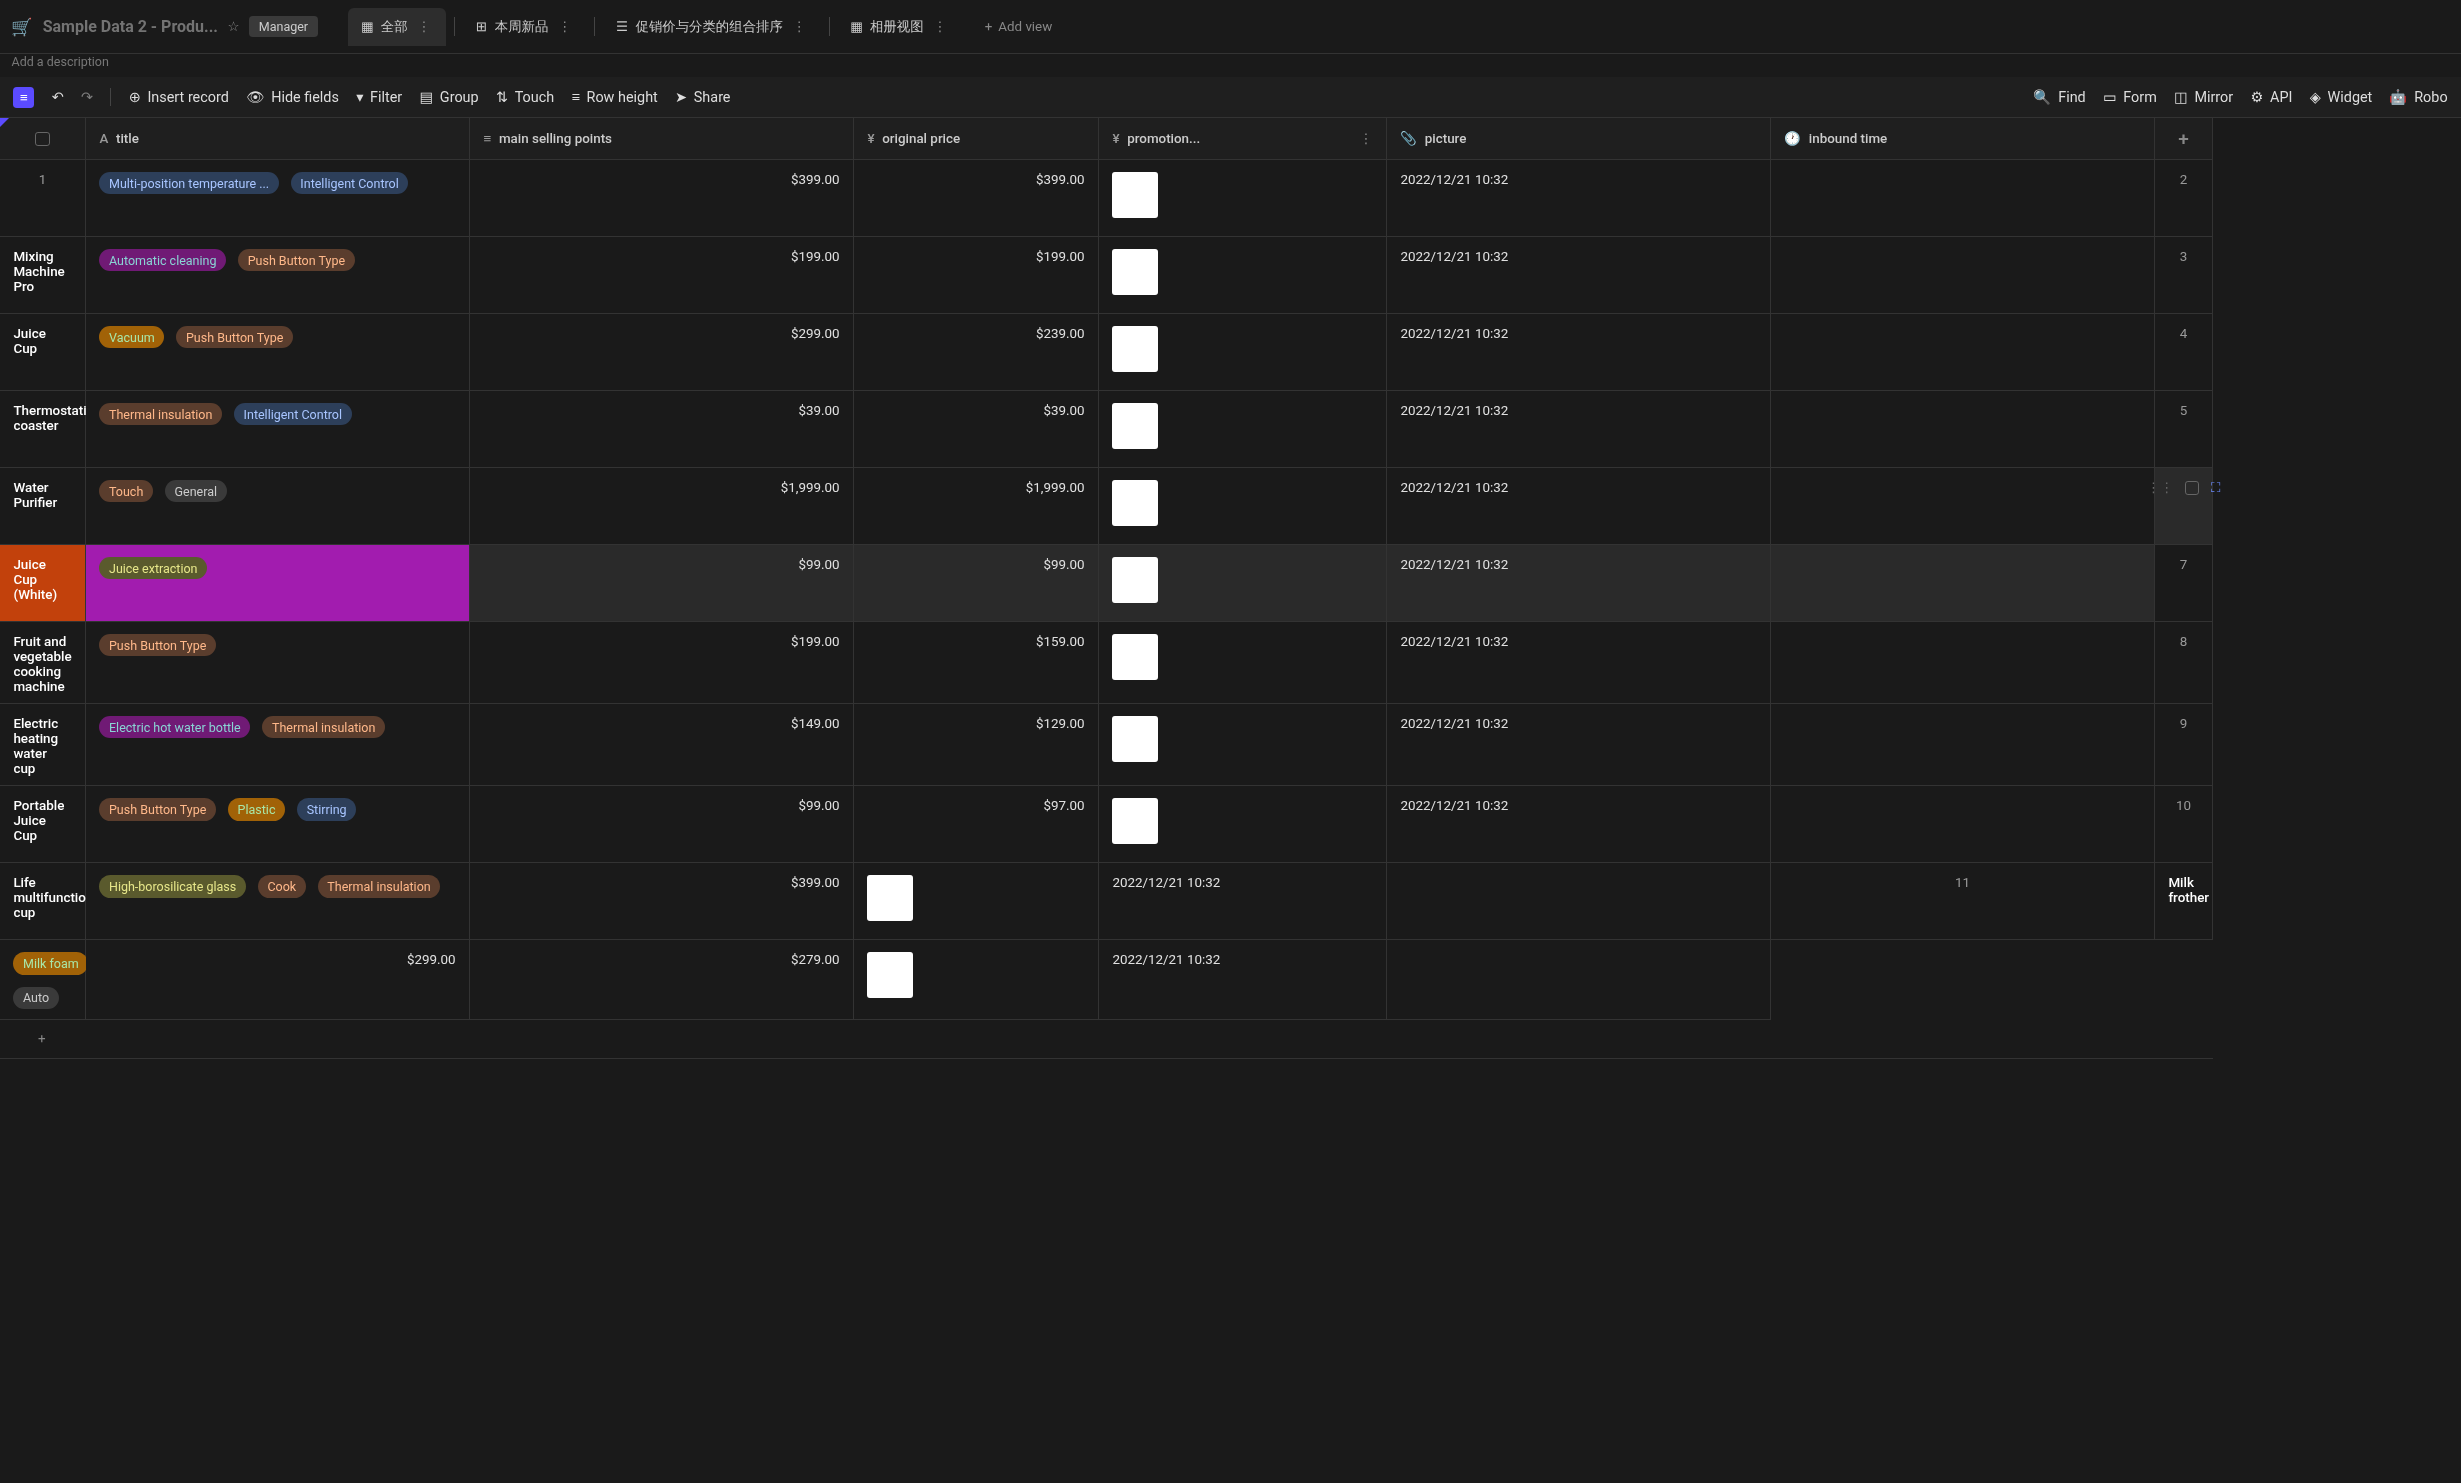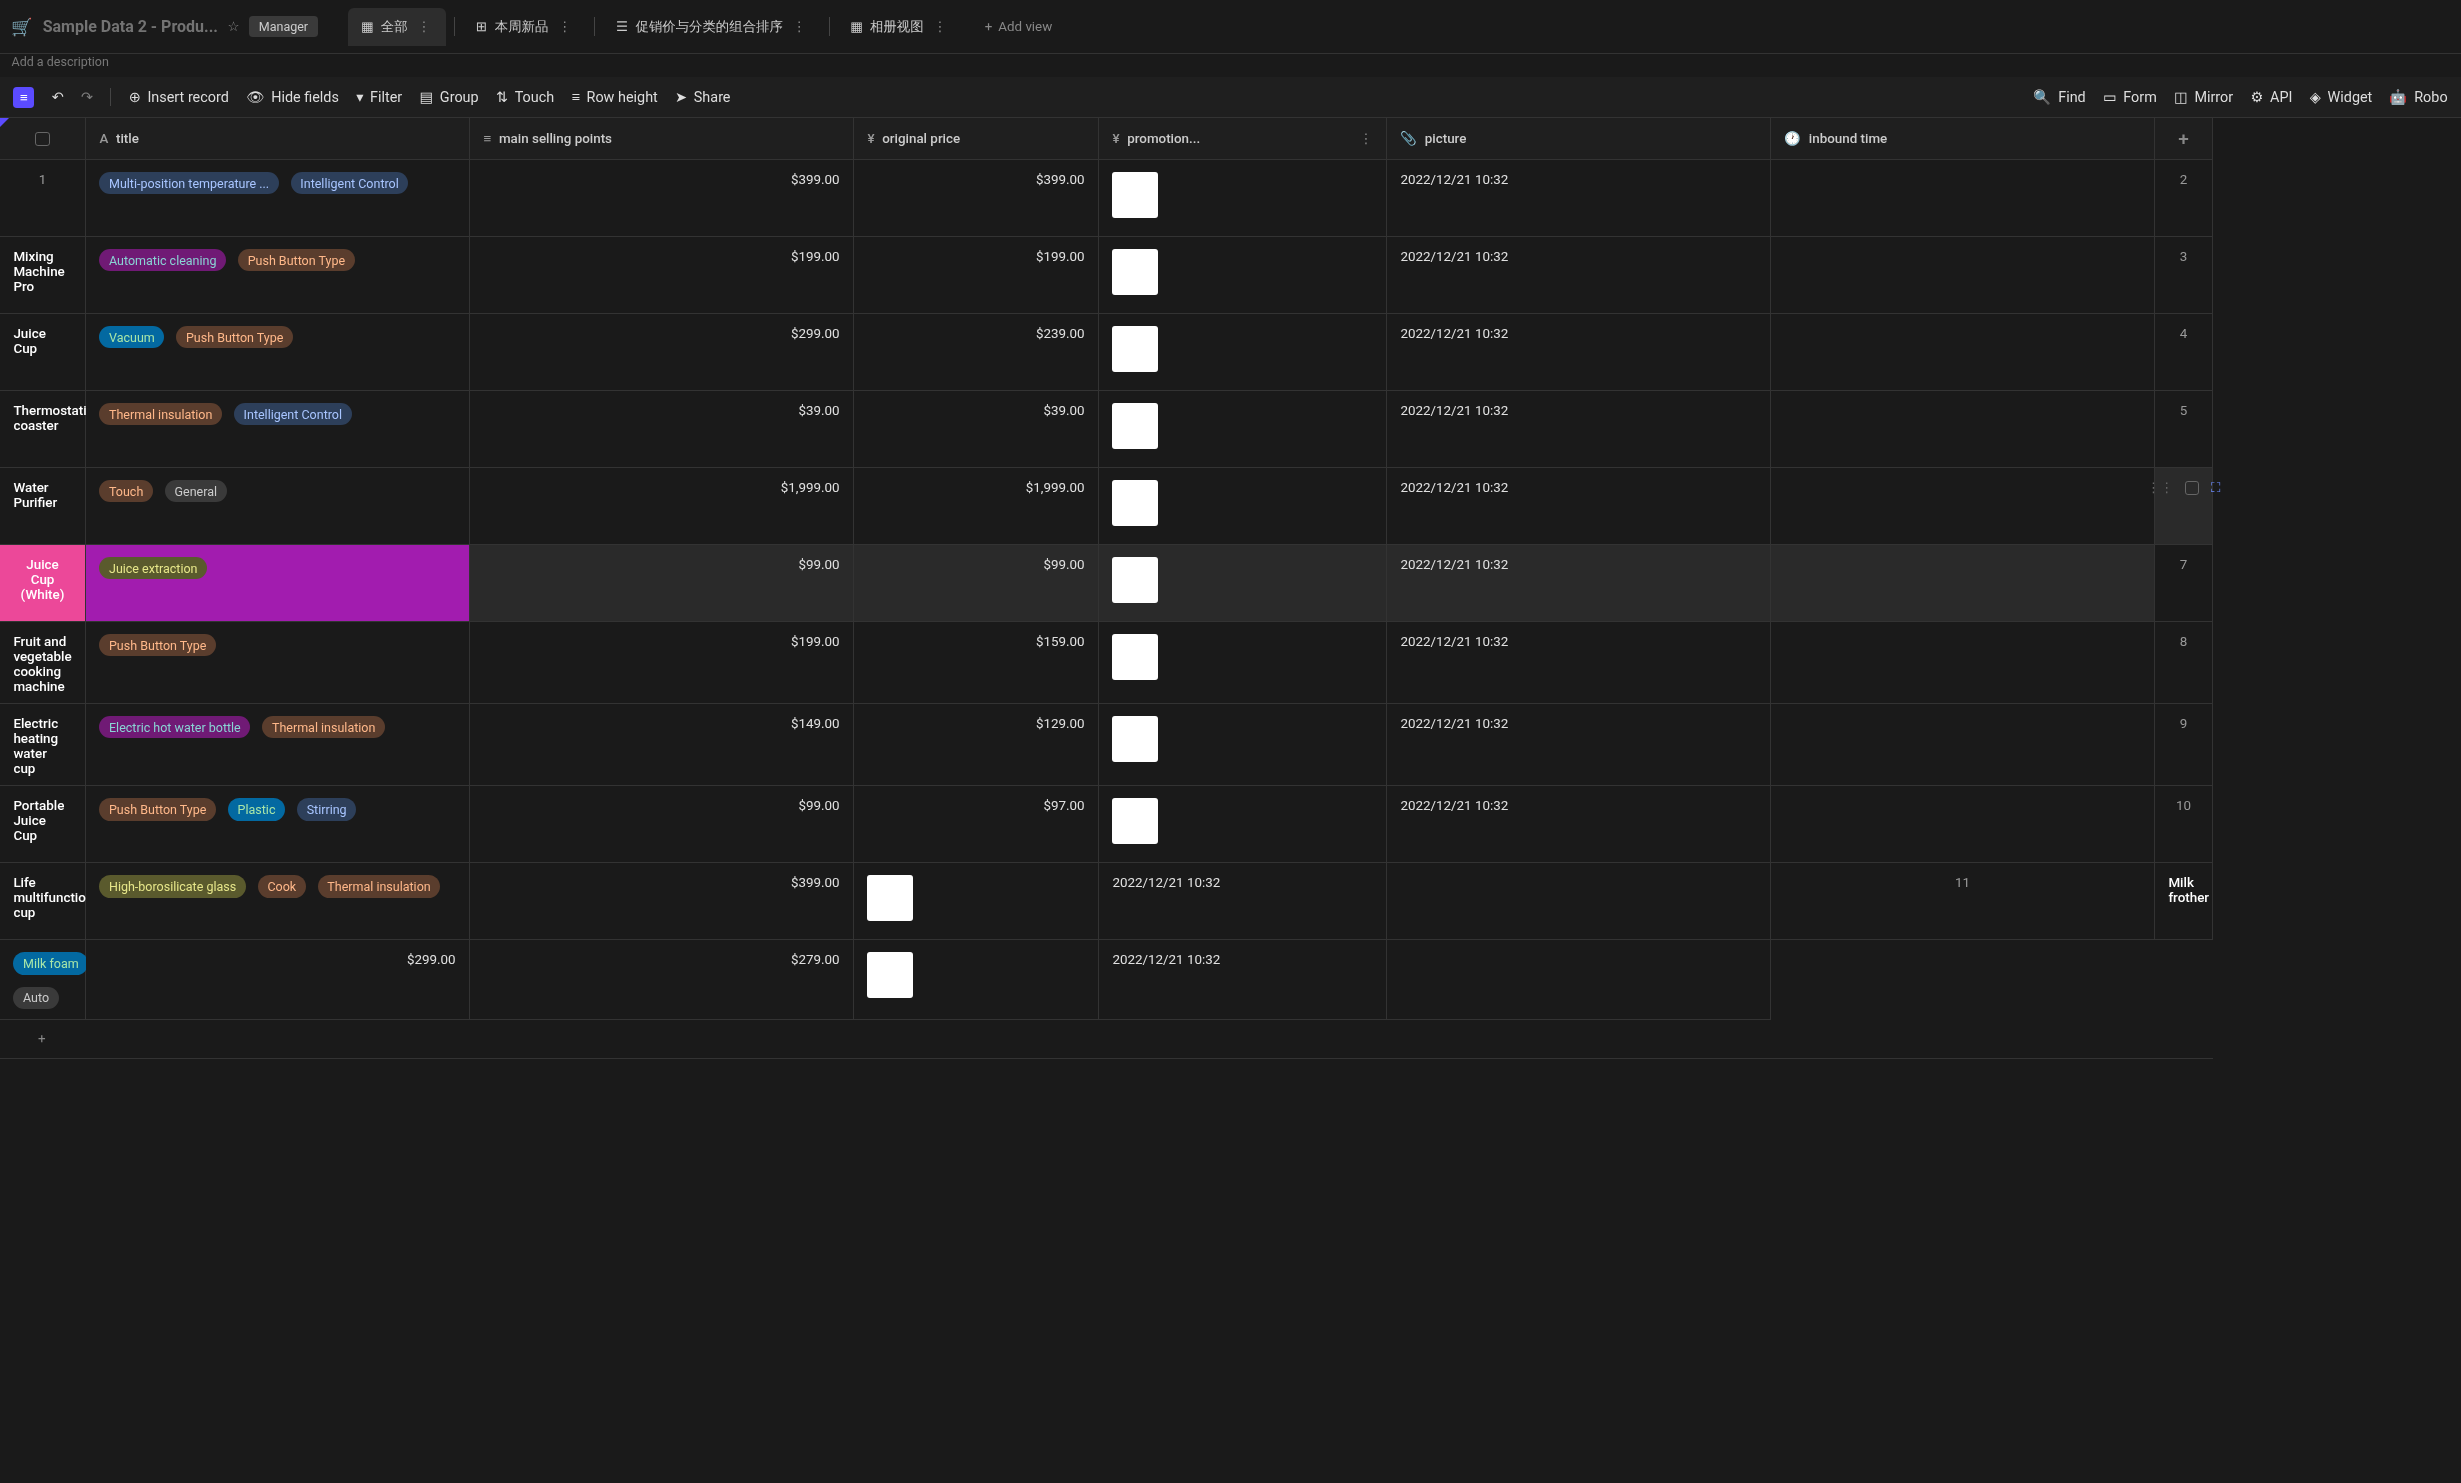--- a/index.html
+++ b/index.html
@@ -51,21 +51,21 @@
 .drag-icon{color:#666;margin-right:5.8px}
 .row-hover-controls{display:flex;align-items:center;gap:5.8px}
 .addcol{justify-content:center;color:#888;font-size:19px}
 .addrow{grid-column:1/-1;padding:11.5px 38px;border-bottom:1px solid #333;color:#888;cursor:pointer}
 .col-more{margin-left:auto;color:#888}
 
 
 .c-blue{background:#2d3f5a;color:#a8c5ff}
 .c-teal{background:#701a75;color:#8ad4d4}
 .c-orange{background:#5a3d2d;color:#ffb88a}
-.c-green{background:#0369a1;color:#a8e6a8}
+.c-green{background:#a16207;color:#a8e6a8}
 .c-yellow{background:#5a5a2d;color:#e6e68a}
 .c-gray{background:#3a3a3a;color:#ccc}
 </style>
 </head>
 <body>
 
 <div class="app">
 
   <div>
     <div class="header">
@@ -276,21 +276,21 @@
         </div>
         <div class="cell tall">2022/12/21 10:32</div>
         <div class="cell tall"></div>
         <div class="cell rownum tall" style="background: rgb(42, 42, 42);">
           <div class="row-hover-controls">
             <span class="drag-icon">⋮⋮</span>
             <span class="checkbox"></span>
             <span class="expand-icon">⛶</span>
           </div>
         </div>
-        <div class="cell title-cell tall" style="background: #ec4899; text-align: center;">Juice Cup (White)</div>
+        <div class="cell title-cell tall" style="background: #c2410c;">Juice Cup (White)</div>
         <div class="cell tall" style="background: #a21caf;">
           <div class="tags">
             <span class="tag c-yellow">Juice extraction</span>
           </div>
         </div>
         <div class="cell num tall" style="background: rgb(42, 42, 42);">$99.00</div>
         <div class="cell num tall" style="background: rgb(42, 42, 42);">$99.00</div>
         <div class="cell tall" style="background: rgb(42, 42, 42);">
           <div class="pic"></div>
         </div>

